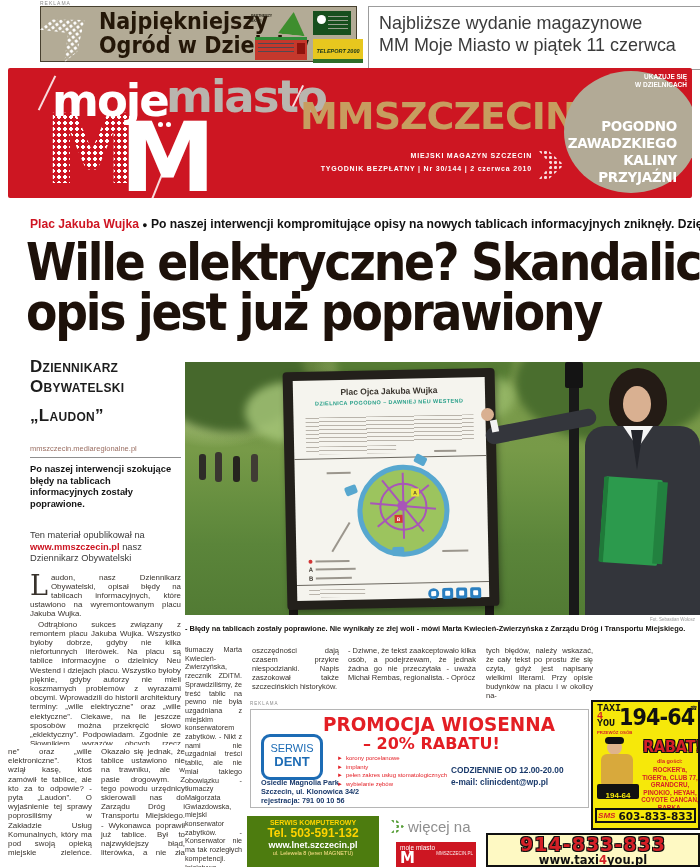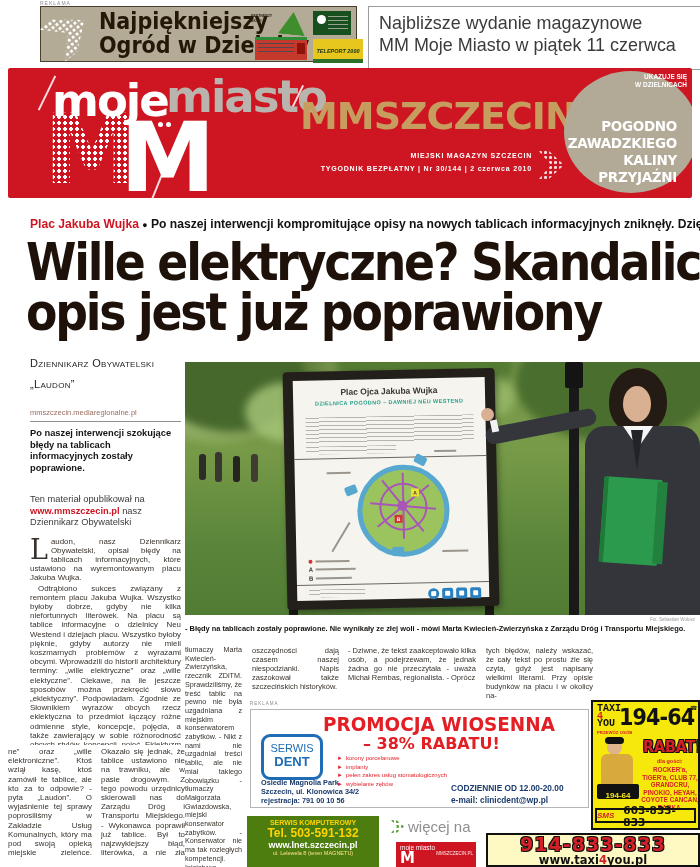--- a/index.html
+++ b/index.html
@@ -29,21 +29,21 @@
   .badge{position:absolute;left:556px;top:3px;width:134px;height:122px;border-radius:50%;background:#b2aa96}
   .badge-top{position:absolute;right:5px;top:5px;text-align:right;font-size:6.5px;font-weight:bold;color:#fff;line-height:8px;z-index:3}
   .districts{position:absolute;right:15px;top:50px;text-align:right;font-size:13.5px;font-weight:bold;color:#fff;line-height:17px;z-index:3;
              font-family:"DejaVu Sans",sans-serif;letter-spacing:-.3px}
   
   .kick{left:30px;top:217px;width:665px;font-size:12.5px;font-weight:bold;white-space:nowrap;transform:scaleX(.97);transform-origin:0 0}
   .headline{left:26px;top:237px;font-family:"DejaVu Sans",sans-serif;font-weight:700;font-size:52px;color:#1d110a;
             letter-spacing:-2.5px;line-height:50px;transform:scaleX(.88);transform-origin:0 0;white-space:nowrap}
   
   .rail{left:30px;top:357px;width:151px;height:388px;overflow:hidden}
-  .sc{font-variant:small-caps;font-weight:normal;font-size:11px;color:#1d1d1d;letter-spacing:.3px}
+  .sc{font-variant:small-caps;font-weight:bold;font-size:17px;color:#1d1d1d;letter-spacing:.3px}
   .railsite{font-size:7.5px;color:#9b6f63;margin-top:18px}
   .railrule{border-top:1px solid #8f8f8f;margin-top:4px}
   .lead{font-size:9.3px;line-height:11.5px;font-weight:bold;color:#141414;margin-top:6px}
   .pub{font-size:9.3px;line-height:11.5px;color:#3a3a3a;margin-top:20px}
   .publink{color:#cc1522;font-weight:bold}
   .railbody{margin-top:8px;font-size:7.9px;line-height:9.2px;color:#38322c}
   .railbody p{margin:0 0 1px 0}
   .railbody p + p{text-indent:8px}
   .drop{float:left;font-family:"DejaVu Serif",serif;font-size:27px;line-height:25px;padding-right:3px;color:#38322c}
   
@@ -80,34 +80,34 @@
   
   .clinic{left:250px;top:709px;width:337px;height:97px;border:1px solid #b5b5b5;background:#fff}
   .promo1{position:absolute;left:72px;top:2px;font-family:"DejaVu Sans",sans-serif;font-weight:700;font-size:20px;color:#e31e24;
           transform:scaleX(.92);transform-origin:0 0;white-space:nowrap}
   .promo2{position:absolute;left:112px;top:24px;font-family:"DejaVu Sans",sans-serif;font-weight:700;font-size:16px;color:#e31e24;white-space:nowrap}
   .cdlogo{position:absolute;left:10px;top:24px;width:56px;height:40px;border:3px solid #1d6cb5;border-radius:9px;
           text-align:center;color:#1d6cb5;background:#fff}
   .bullets{position:absolute;left:86px;top:44px;font-size:7.5px;color:#35506e;line-height:8.5px}
   .bullets span{color:#e31e24;font-size:6px;margin-right:3px}
   .addr{position:absolute;left:10px;top:68px;font-size:7.3px;font-weight:bold;color:#1a3a6b;line-height:9px}
-  .hours{position:absolute;left:200px;top:72px;font-size:8.3px;font-weight:bold;color:#1a3a6b;line-height:12px}
+  .hours{position:absolute;left:200px;top:54px;font-size:8.3px;font-weight:bold;color:#1a3a6b;line-height:12px}
   .serwis{left:247px;top:816px;width:132px;height:51px;background:#4d7c0f;text-align:center;color:#ffd400;overflow:hidden}
   .wiecej{left:390px;top:818px;display:flex;align-items:center;gap:4px}
   .wiecej-txt{font-size:15px;color:#8f8f8f}
   .mmbox{left:396px;top:842px;width:80px;height:25px;background:#cd1622;overflow:hidden;color:#fff}
   .taxi{left:591px;top:700px;width:109px;height:130px;background:#f6e80a;border:2px solid #111;box-sizing:border-box;overflow:hidden}
   .taxibrand{font-family:Liberation Mono, monospace;font-weight:700;font-size:10px;line-height:7.5px;color:#111}
   .taxibig{font-family:"DejaVu Sans",sans-serif;font-weight:700;font-size:23px;letter-spacing:-1px;color:#111;
            transform:scaleX(.9);transform-origin:0 0;white-space:nowrap}
   .rabat{font-family:"DejaVu Sans",sans-serif;font-weight:700;font-size:15px;color:#d42027;
          text-shadow:1px 1px 0 #111,-1px 1px 0 #111,1px -1px 0 #111,-1px -1px 0 #111;transform:scaleX(.95);transform-origin:0 0}
   .guests{font-size:6.3px;font-weight:bold;color:#d42027;text-align:center;line-height:7.6px}
   .smsstrip{position:absolute;left:2px;top:106px;right:2px;height:15px;background:#f6e80a;border:2px solid #111;
-            display:flex;align-items:center;justify-content:center;gap:9px;box-sizing:border-box}
+            display:flex;align-items:center;justify-content:center;gap:3px;box-sizing:border-box}
   .taxistrip{left:486px;top:833px;width:214px;height:34px;background:#fef9c3;border:2px solid #111;box-sizing:border-box;
              text-align:center;overflow:hidden}
   .phone-bot{font-family:"DejaVu Sans",sans-serif;font-weight:700;font-size:19px;letter-spacing:1px;color:#d42027;line-height:19px;
              text-shadow:1px 1px 0 #111,-1px 1px 0 #111,1px -1px 0 #111,-1px -1px 0 #111}
   .www{font-family:"DejaVu Sans",sans-serif;font-weight:700;font-size:11.5px;color:#111;line-height:12px}
 </style>
 </head>
 <body>
 
 <div class="page">
@@ -265,31 +265,31 @@
     <div class="abs" style="left:438px;top:64px;width:30px;height:22px;background:#f5f5f5;clip-path:polygon(0 0,100% 0,50% 100%)"></div>
     <div class="abs" style="left:446px;top:68px;width:12px;height:40px;background:#22242a;clip-path:polygon(0 0,100% 0,50% 100%)"></div>
     <div class="abs" style="left:416px;top:116px;width:54px;height:86px;background:#2c9a4d;border-left:5px solid #1f7a39;transform:rotate(4deg);border-radius:2px"></div>
     <div class="abs" style="left:470px;top:120px;width:10px;height:82px;background:#22813f;transform:rotate(4deg)"></div>
   </div>
 
   <div class="abs credit">Fot. Sebastian Wołosz</div>
   <div class="abs caption">- Błędy na tablicach zostały poprawione. Nie wynikały ze złej woli - mówi Marta Kwiecień-Zwierzyńska z Zarządu Dróg i Transportu Miejskiego.</div>
 
   <div class="abs col just" style="left:185px;top:646px;width:57px;height:221px;font-size:7.2px;line-height:8.7px">tłumaczy Marta Kwiecień-Zwierzyńska, rzecznik ZDiTM. Sprawdziliśmy, że treść tablic na pewno nie była uzgadniana z miejskim konserwatorem zabytków. - Nikt z nami nie uzgadniał treści tablic, ale nie miał takiego obowiązku - tłumaczy Małgorzata Gwiazdowska, miejski konserwator zabytków. - Konserwator nie ma tak rozległych kompetencji. Inicjatywa opisania willi jest bardzo sympatyczna, ale pośpiech i</div>
-  <div class="abs col just" style="left:252px;top:646px;width:87px;height:52px">oszczędności dają czasem naszej niespodzianki. Napis zaszokował także szczecińskich historyków.</div>
+  <div class="abs col just" style="left:252px;top:646px;width:87px;height:52px">oszczędności dają czasem przykre niespodzianki. Napis zaszokował także szczecińskich historyków.</div>
   <div class="abs col just" style="left:348px;top:646px;width:128px;height:52px">- Dziwne, że tekst zaakceptowało kilka osób, a podejrzewam, że jednak żadna go nie przeczytała - uważa Michał Rembas, regionalista. - Oprócz</div>
   <div class="abs col just" style="left:486px;top:646px;width:107px;height:52px">tych błędów, należy wskazać, że cały tekst po prostu źle się czyta, gdyż jest napisany wielkimi literami. Przy opisie budynków na placu i w okolicy na-</div>
 
   <div class="abs col just" style="left:8px;top:747px;width:177px;height:118px;column-count:2;column-gap:9px;font-size:7.9px;line-height:9.2px">ne” oraz „wille elektroniczne”. Ktoś wziął kasę, ktoś zamówił te tablice, ale kto za to odpowie? - pyta „Laudon”. O wyjaśnienie tej sprawy poprosiliśmy w Zakładzie Usług Komunalnych, który ma pod swoją opieką miejskie zieleńce. Okazało się jednak, że tablice ustawiono nie na trawniku, ale w pasie drogowym. Z tego powodu urzędnicy skierowali nas do Zarządu Dróg i Transportu Miejskiego. - Wykonawca poprawił już tablice. Był to najzwyklejszy błąd, literówka, a nie zła wola, świadome działanie - rozległych kompetencji, ani możliwości, by prostować wypowiedzi dotyczące zabytków. Popełniają je i ludzie dobrze zorientowani, jak i z tytułem profesorskim. Na tym terenie nie obowiązuje plan zagospodarowania. Niemniej przestrzeń publiczna nie oznacza, że jest to przestrzeń niczyja. Ktoś tym zarządza, ktoś musiał wyrazić zgodę na postawienie tablicy, więc potem można odebrać pracę.</div>
 
   <div class="abs reklama" style="left:250px;top:701px;font-size:4.5px">REKLAMA</div>
 
   <div class="abs clinic">
     <div class="promo1">PROMOCJA WIOSENNA</div>
-    <div class="promo2">– 38% RABATU!</div>
+    <div class="promo2">– 20% RABATU!</div>
     <div class="cdlogo">
       <div style="font-size:11px;margin-top:5px">SERWIS</div>
       <div style="font-size:13px;font-weight:bold">DENT</div>
     </div>
     <div class="bullets">
       <div><span>►</span><span>korony porcelanowe</span></div>
       <div><span>►</span><span>implanty</span></div>
       <div><span>►</span><span>pełen zakres usług stomatologicznych</span></div>
       <div><span>►</span><span>wybielanie zębów</span></div>
     </div>

